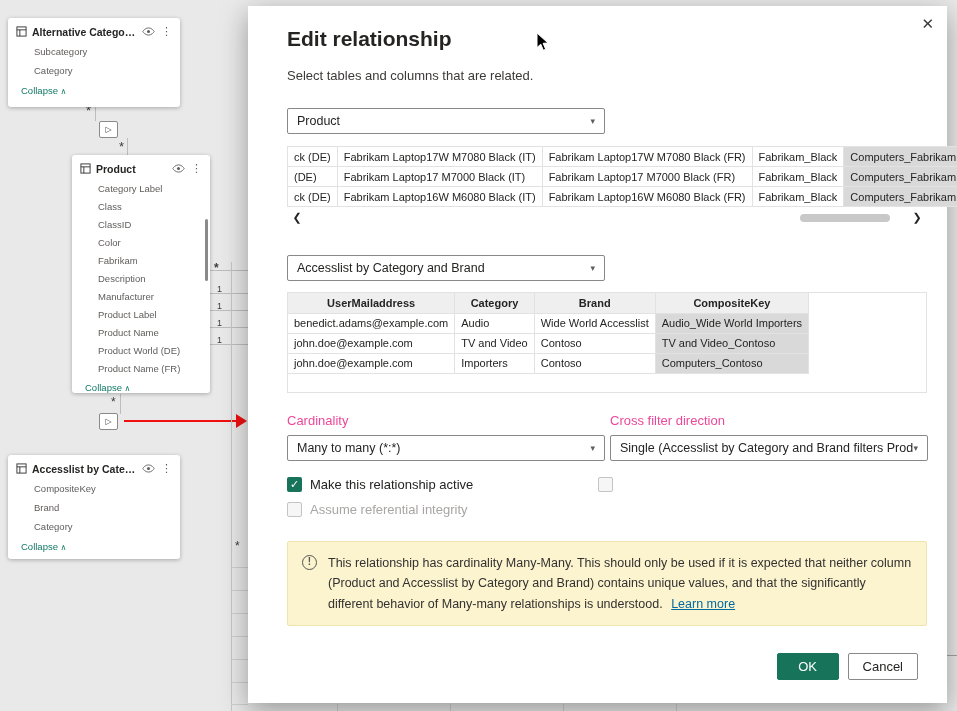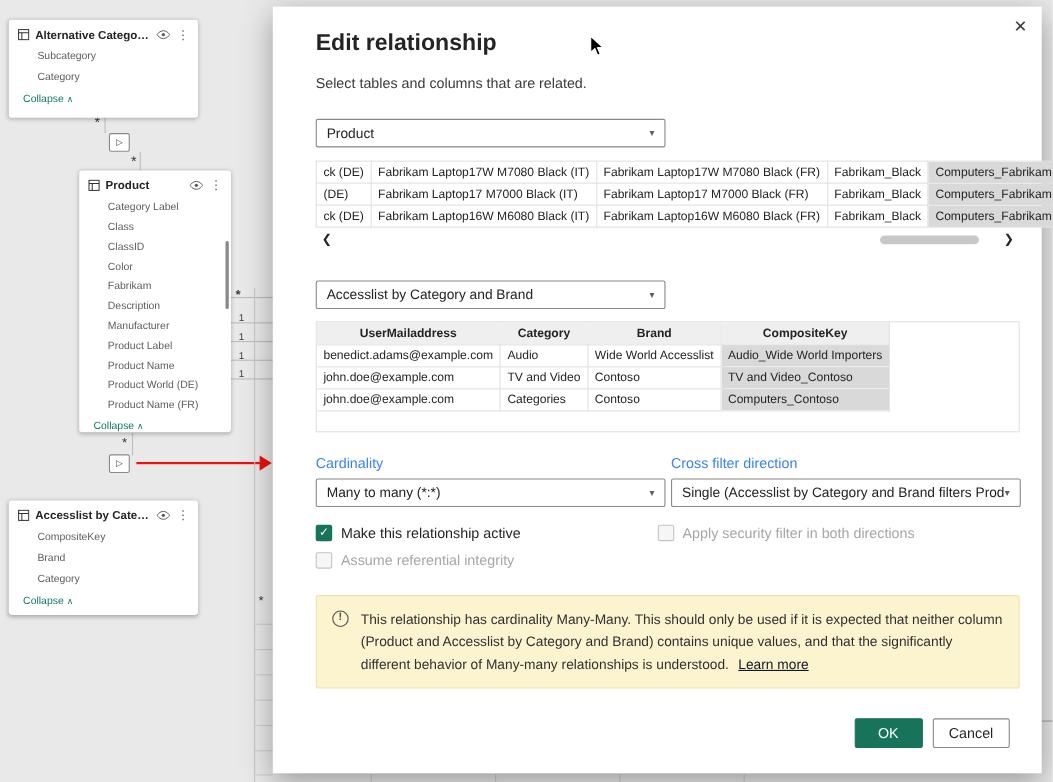--- a/index.html
+++ b/index.html
@@ -48,36 +48,36 @@
   .hscroll{display:flex;align-items:center;height:15px;margin-top:3px;width:640px;}
   .harrow{font-size:11px;color:#252423;width:20px;text-align:center;cursor:pointer;}
   .htrack{flex:1;height:10px;position:relative;}
   .hthumb{position:absolute;right:17px;top:1px;width:90px;height:8px;background:#c8c8c8;border-radius:4px;cursor:grab;}
   .t2wrap{width:640px;min-height:101px;border:1px solid #e2e2e2;margin-top:11px;box-sizing:border-box;}
   .t2{border-collapse:collapse;table-layout:fixed;}
   .t2 th,.t2 td{border:0;border-right:1px solid #e2e2e2;border-bottom:1px solid #e2e2e2;}
   .optsrow{display:flex;margin-top:20px;}
   .optcol{width:318px;}
   .optcol.right{margin-left:5px;}
-  .optlabel{font-size:13px;color:#3b82f6;}
+  .optlabel{font-size:13px;color:#ec4899;}
   .optcol .dd{margin-top:7px;}
   .cbgrid{display:flex;margin-top:16px;}
   .cbcol{width:323px;}
   .cb{display:flex;align-items:center;margin-bottom:10px;cursor:pointer;}
   .cbbox{width:15px;height:15px;border-radius:2px;box-sizing:border-box;flex:0 0 15px;}
   .cb.checked .cbbox{background:#17735a;color:#fff;font-size:11px;line-height:15px;text-align:center;}
   .cb.disabled .cbbox{border:1px solid #c6c4c2;background:#f6f6f6;}
   .cblabel{margin-left:8px;font-size:13px;color:#252423;white-space:nowrap;}
   .cb.disabled .cblabel{color:#a8a6a4;}
   .warn{display:flex;gap:11px;margin-top:14px;width:640px;box-sizing:border-box;background:#fcf3cf;
     border:1px solid #efe3b0;border-radius:2px;padding:11px 14px;}
   .warnicon{flex:0 0 15px;width:15px;height:15px;border:1.6px solid #575553;border-radius:50%;color:#575553;
     font-size:10px;font-weight:700;text-align:center;line-height:12px;margin-top:2px;box-sizing:border-box;}
   .warntext{font-size:12.5px;line-height:1.62;color:#323130;}
-  .warnlink{color:#0f172a;text-decoration:underline;margin-left:5px;cursor:pointer;}
+  .warnlink{color:#0369a1;text-decoration:underline;margin-left:5px;cursor:pointer;}
   .btnrow{position:absolute;right:29px;bottom:23px;display:flex;gap:9px;}
   .btn{height:27px;font-size:13px;border-radius:2px;padding:0 14px;font-family:inherit;cursor:pointer;}
   .btn.primary{background:#17735a;color:#fff;border:1px solid #17735a;min-width:62px;}
   .btn.secondary{background:#fff;color:#252423;border:1px solid #8a8886;min-width:70px;}
   .cursor{position:absolute;left:536px;top:32px;z-index:20;pointer-events:none;}
 </style>
 </head>
 <body>
 
 <div class="cline" style="left:95px;top:107px;width:1px;height:14px;"></div>
@@ -291,21 +291,21 @@
           <td class="hl">Audio_Wide World Importers</td>
         </tr>
         <tr>
           <td>john.doe@example.com</td>
           <td>TV and Video</td>
           <td>Contoso</td>
           <td class="hl">TV and Video_Contoso</td>
         </tr>
         <tr>
           <td>john.doe@example.com</td>
-          <td>Categories</td>
+          <td>Importers</td>
           <td>Contoso</td>
           <td class="hl">Computers_Contoso</td>
         </tr>
       </tbody>
         </table>
     </div>
 
     <div class="optsrow">
       <div class="optcol">
         <div class="optlabel">Cardinality</div>
@@ -330,21 +330,20 @@
           <span class="cblabel">Make this relationship active</span>
         </div>
         <div class="cb disabled">
           <span class="cbbox"></span>
           <span class="cblabel">Assume referential integrity</span>
         </div>
       </div>
       <div class="cbcol">
         <div class="cb disabled">
           <span class="cbbox"></span>
-          <span class="cblabel">Apply security filter in both directions</span>
         </div>
       </div>
     </div>
 
     <div class="warn">
       <span class="warnicon">!</span>
       <span class="warntext">
         <span>This relationship has cardinality Many-Many. This should only be used if it is expected that neither column (Product and Accesslist by Category and Brand) contains unique values, and that the significantly different behavior of Many-many relationships is understood.</span>
         <a class="warnlink">Learn more</a>
       </span>

